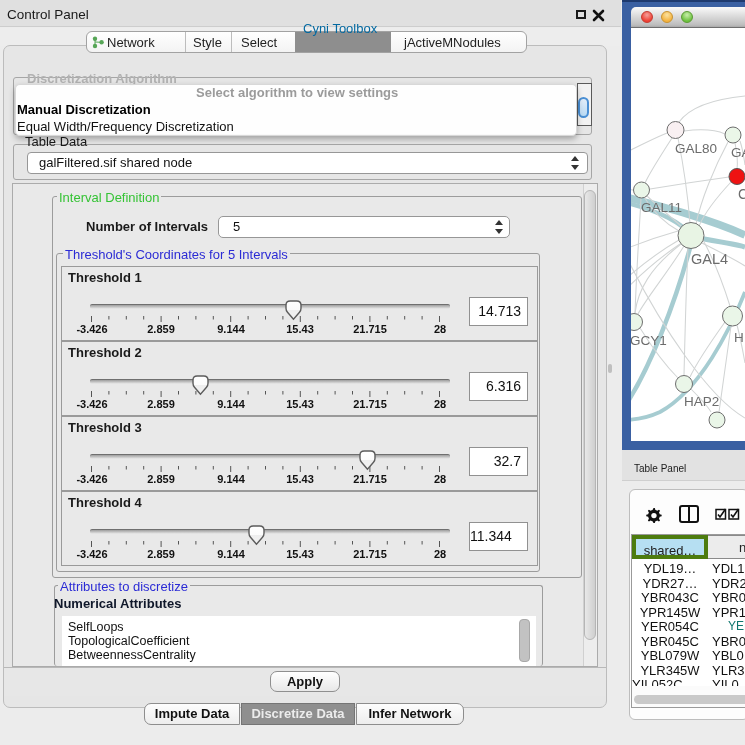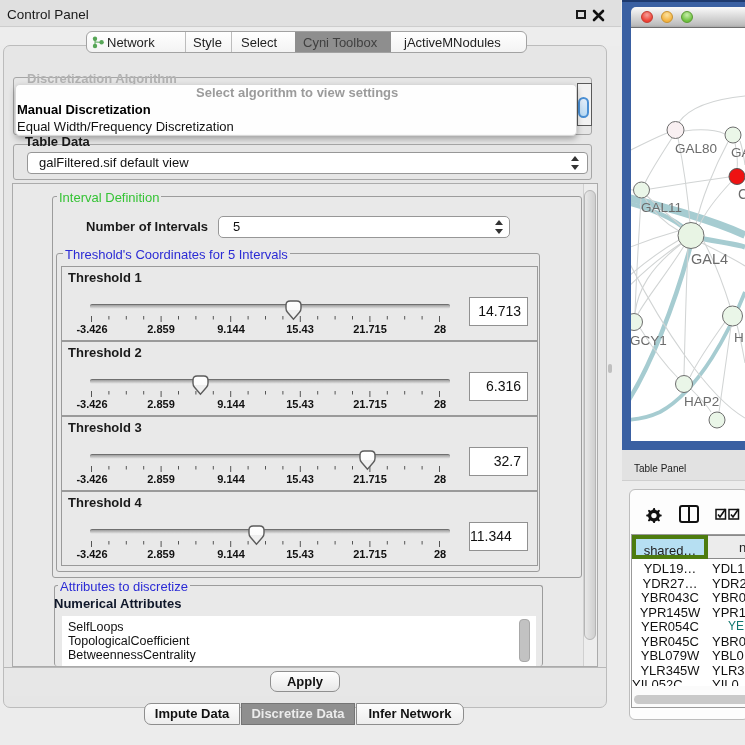--- a/index.html
+++ b/index.html
@@ -26,29 +26,29 @@
 </div>
 <svg class="abs" style="left:92px;top:36px" width="13" height="13">
       <circle cx="3" cy="2.7" r="2.2" fill="#57a657"></circle>
       <circle cx="3" cy="10" r="2.2" fill="#57a657"></circle>
       <circle cx="9.6" cy="6.3" r="2.2" fill="#57a657"></circle>
       <path d="M3,2.7 L3,10 M3,6 L9.6,6.3" stroke="#57a657" stroke-width="1"></path>
     </svg>
 <div class="abs b13" style="left:107px;top:35px;font-weight:normal;color:#222">Network</div>
 <div class="abs" style="left:193px;top:35px;font-size:13px;color:#222">Style</div>
 <div class="abs" style="left:241px;top:35px;font-size:13px;color:#222">Select</div>
-<div class="abs" style="left:303px;top:35px;font-size:13px;color:#404040">Cyni Toolbox</div>
+<div class="abs" style="left:303px;top:21px;font-size:13px;color:#0369a1">Cyni Toolbox</div>
 <div class="abs" style="left:404px;top:35px;font-size:13px;color:#222">jActiveMNodules</div>
 <div class="grp" style="left:13px;top:77px;width:579px;height:58px;"></div>
 <div class="abs" style="left:27px;top:71px;font-size:13px;font-weight:bold;color:#b2b2b2">Discretization Algorithm</div>
 <div class="abs" style="left:577px;top:83px;width:15px;height:43px;background:#f2f2f2;border:1px solid #5a5a5a"></div>
 <div class="abs" style="left:578px;top:97px;width:11px;height:21px;background:linear-gradient(180deg,#e2edfa,#badbf4);border:2px solid #4a8fd4;border-radius:5.5px"></div>
 <div class="grp" style="left:13px;top:144px;width:579px;height:36px;"></div>
-<div class="abs" style="left:23px;top:134px;font-size:13px;font-weight:bold;color:#1a1a1a;padding:0 2px">Table Data</div>
-<div class="combo" style="left:27px;top:152px;width:561px;height:22px;line-height:20px;padding-left:11px">galFiltered.sif default view</div>
+<div class="abs" style="left:23px;top:134px;font-size:13px;font-weight:normal;color:#1a1a1a;padding:0 2px">Table Data</div>
+<div class="combo" style="left:27px;top:152px;width:561px;height:22px;line-height:20px;padding-left:11px">galFiltered.sif shared node</div>
 <svg class="abs" style="left:570px;top:156px" width="10" height="14">
       <path d="M5,0 L9,5 L1,5 Z" fill="#333"></path>
       <path d="M5,14 L9,9 L1,9 Z" fill="#333"></path>
     </svg>
 <div class="abs" style="left:12px;top:183px;width:586px;height:484px;background:#e9e9e9;border:1px solid #ababab"></div>
 <div class="abs" style="left:583px;top:184px;width:14px;height:482px;background:#ededed;border-left:1px solid #d0d0d0"></div>
 <div class="abs" style="left:584px;top:190px;width:12px;height:450px;background:linear-gradient(90deg,#e8e8e8,#cfcfcf);border:1px solid #b5b5b5;border-radius:6px"></div>
 <div class="grp" style="left:52px;top:196px;width:530px;height:382px;border-color:#9c9c9c"></div>
 <div class="abs" style="left:57px;top:190px;font-size:13px;color:#35c335;background:#e9e9e9;padding:0 2px">Interval Definition</div>
 <div class="abs" style="left:86px;top:219px;font-size:13px;font-weight:bold;color:#1a1a1a">Number of Intervals</div>

